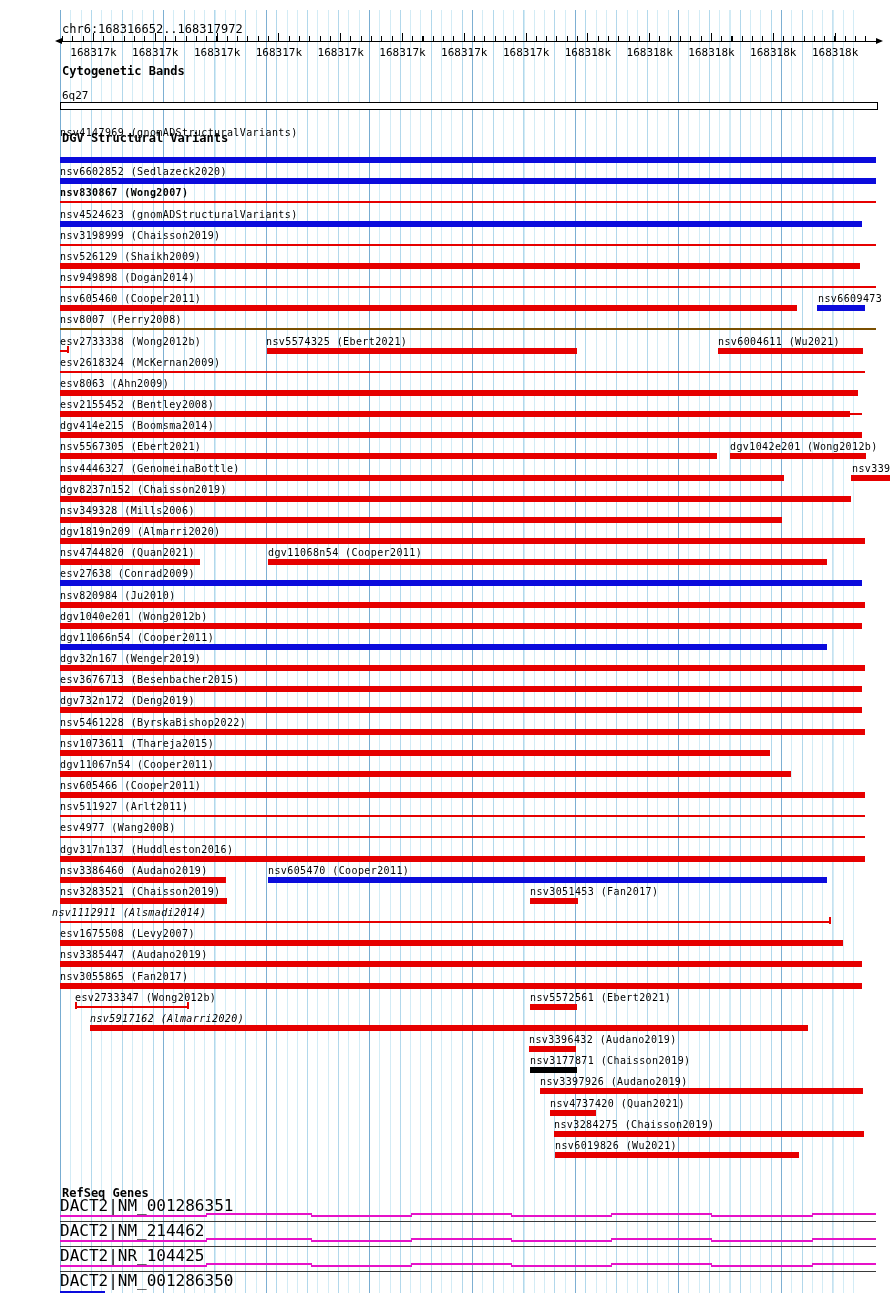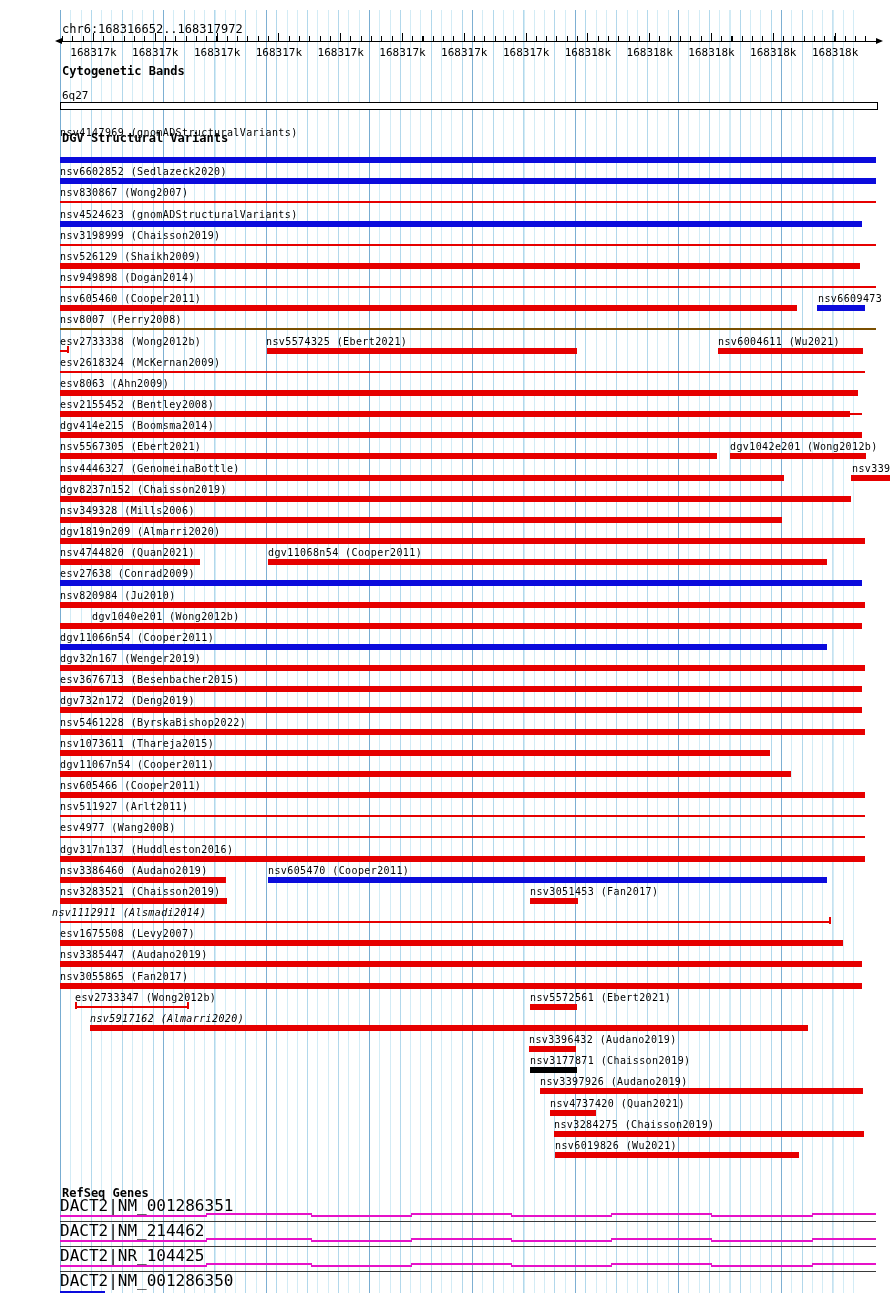--- a/index.html
+++ b/index.html
@@ -64,21 +64,21 @@
   <div class="abs hdr" style="left:62px;top:54px;">Cytogenetic Bands</div>
   <div class="abs txt" style="left:62px;top:79px;font-size:11px;">6q27</div>
   <div class="band-rect" style="left:60px;top:92px;width:816px;height:6px;"></div>
 
   <div class="abs hdr" style="left:62px;top:121px;">DGV Structural Variants</div>
   <div id="dgv-rows">
       <div class="row-label" style="left: 60px; top: 116px;">nsv4147969 (gnomADStructuralVariants)</div>
       <div class="bar" style="left: 60px; width: 816px; top: 147px; height: 6px; background: rgb(11, 11, 220);"></div>
       <div class="row-label" style="left: 60px; top: 155px;">nsv6602852 (Sedlazeck2020)</div>
       <div class="bar" style="left: 60px; width: 816px; top: 168px; height: 6px; background: rgb(11, 11, 220);"></div>
-      <div class="row-label" style="left: 60px; top: 176px;">nsv830867 (Wong2007)</div>
+      <div class="row-label" style="left: 60px; top: 176px; font-weight: bold;">nsv830867 (Wong2007)</div>
       <div class="bar" style="left: 60px; width: 816px; top: 191px; height: 2px; background: rgb(230, 0, 0);"></div>
       <div class="row-label" style="left: 60px; top: 198px;">nsv4524623 (gnomADStructuralVariants)</div>
       <div class="bar" style="left: 60px; width: 802px; top: 211px; height: 6px; background: rgb(11, 11, 220);"></div>
       <div class="row-label" style="left: 60px; top: 219px;">nsv3198999 (Chaisson2019)</div>
       <div class="bar" style="left: 60px; width: 816px; top: 234px; height: 2px; background: rgb(230, 0, 0);"></div>
       <div class="row-label" style="left: 60px; top: 240px;">nsv526129 (Shaikh2009)</div>
       <div class="bar" style="left: 60px; width: 800px; top: 253px; height: 6px; background: rgb(230, 0, 0);"></div>
       <div class="row-label" style="left: 60px; top: 261px;">nsv949898 (Dogan2014)</div>
       <div class="bar" style="left: 60px; width: 816px; top: 276px; height: 2px; background: rgb(230, 0, 0);"></div>
       <div class="row-label" style="left: 60px; top: 282px;">nsv605460 (Cooper2011)</div>
@@ -118,21 +118,21 @@
       <div class="row-label" style="left: 60px; top: 515px;">dgv1819n209 (Almarri2020)</div>
       <div class="bar" style="left: 60px; width: 805px; top: 528px; height: 6px; background: rgb(230, 0, 0);"></div>
       <div class="row-label" style="left: 60px; top: 536px;">nsv4744820 (Quan2021)</div>
       <div class="row-label" style="left: 268px; top: 536px;">dgv11068n54 (Cooper2011)</div>
       <div class="bar" style="left: 60px; width: 140px; top: 549px; height: 6px; background: rgb(230, 0, 0);"></div>
       <div class="bar" style="left: 268px; width: 559px; top: 549px; height: 6px; background: rgb(230, 0, 0);"></div>
       <div class="row-label" style="left: 60px; top: 557px;">esv27638 (Conrad2009)</div>
       <div class="bar" style="left: 60px; width: 802px; top: 570px; height: 6px; background: rgb(11, 11, 220);"></div>
       <div class="row-label" style="left: 60px; top: 579px;">nsv820984 (Ju2010)</div>
       <div class="bar" style="left: 60px; width: 805px; top: 592px; height: 6px; background: rgb(230, 0, 0);"></div>
-      <div class="row-label" style="left: 60px; top: 600px; padding-left: 32px;">dgv1040e201 (Wong2012b)</div>
+      <div class="row-label" style="left: 60px; top: 600px;">dgv1040e201 (Wong2012b)</div>
       <div class="bar" style="left: 60px; width: 802px; top: 613px; height: 6px; background: rgb(230, 0, 0);"></div>
       <div class="row-label" style="left: 60px; top: 621px;">dgv11066n54 (Cooper2011)</div>
       <div class="bar" style="left: 60px; width: 767px; top: 634px; height: 6px; background: rgb(11, 11, 220);"></div>
       <div class="row-label" style="left: 60px; top: 642px;">dgv32n167 (Wenger2019)</div>
       <div class="bar" style="left: 60px; width: 805px; top: 655px; height: 6px; background: rgb(230, 0, 0);"></div>
       <div class="row-label" style="left: 60px; top: 663px;">esv3676713 (Besenbacher2015)</div>
       <div class="bar" style="left: 60px; width: 802px; top: 676px; height: 6px; background: rgb(230, 0, 0);"></div>
       <div class="row-label" style="left: 60px; top: 684px;">dgv732n172 (Deng2019)</div>
       <div class="bar" style="left: 60px; width: 802px; top: 697px; height: 6px; background: rgb(230, 0, 0);"></div>
       <div class="row-label" style="left: 60px; top: 706px;">nsv5461228 (ByrskaBishop2022)</div>

